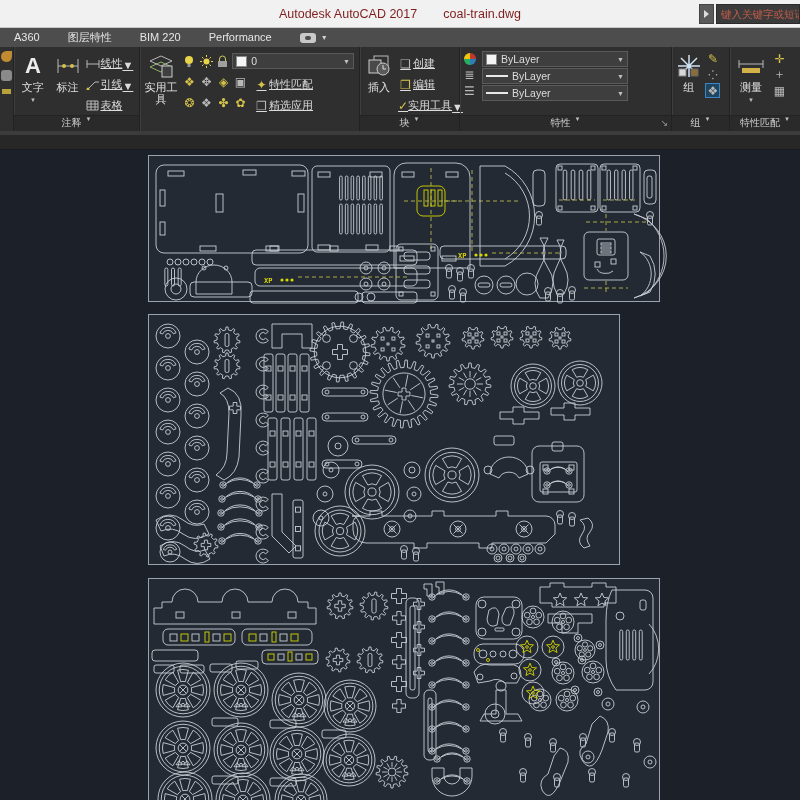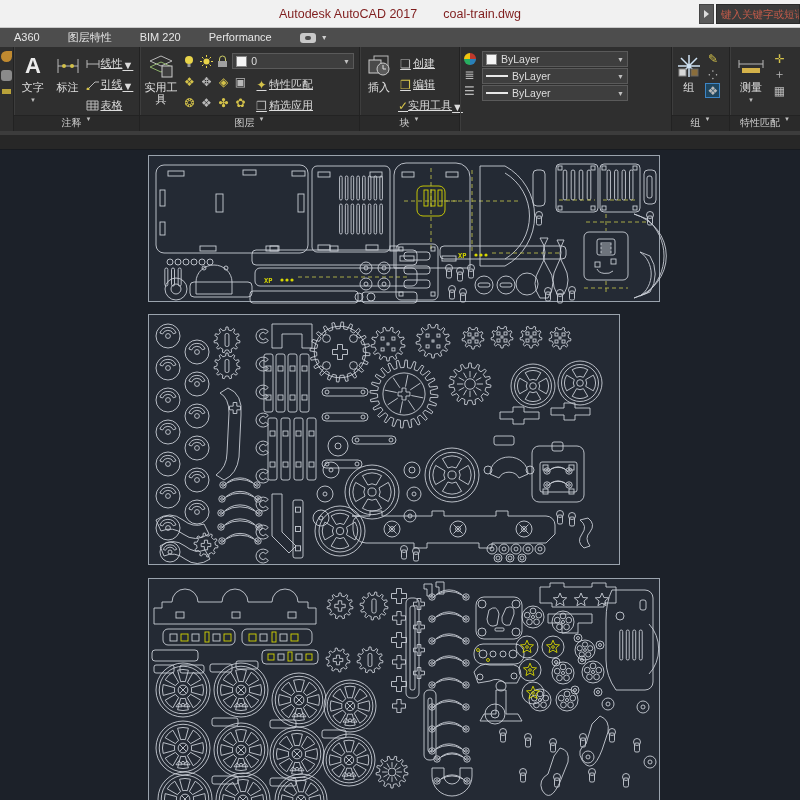--- a/index.html
+++ b/index.html
@@ -212,24 +212,20 @@
             <span class="gicon">❖</span>
             <span class="gicon yel">✤</span>
             <span class="gicon yel">✿</span>
             <div class="srow" style="margin-left:4px">
               <span class="gicon">❐</span>
               <span>精选应用</span>
             </div>
           </div>
         </div>
       </div>
-      <div class="plabel">
-        <span>图层</span>
-          <span class="caret">▼</span>
-      </div>
     </div>
 
     <div class="panel" style="width:100px">
       <div class="pbody">
         <div class="bigbtn" style="width:34px">
           <div class="bicon">
             <svg width="26" height="24">
               <rect x="8" y="2" width="14" height="16" fill="none" stroke="#b9b9b9"></rect>
               <rect x="3" y="6" width="12" height="13" fill="#4a4a4a" stroke="#cccccc"></rect>
               <circle cx="17" cy="15" r="6" fill="#5a5a5a" stroke="#cccccc"></circle>
@@ -285,20 +281,25 @@
             <span class="ln"></span>
             <span class="cvalue">ByLayer</span>
             <span class="ccaret">▼</span>
           </div>
           <div class="combo">
             <span class="ln"></span>
             <span class="cvalue">ByLayer</span>
             <span class="ccaret">▼</span>
           </div>
         </div>
+      </div>
+      <div class="plabel">
+        <span>特性</span>
+          <span class="caret">▼</span>
+        <span class="launcher">↘</span>
       </div>
     </div>
 
     <div class="panel" style="width:58px">
       <div class="pbody">
         <div class="bigbtn" style="width:30px">
           <div class="bicon">
             <svg width="26" height="26">
               <path d="M13,2 v22 M2,13 h22 M5,5 l16,16 M21,5 L5,21" stroke="#cfe2f3" stroke-width="1.5"></path>
               <rect x="3" y="16" width="7" height="7" fill="#d8d8d8" stroke="#888"></rect>

